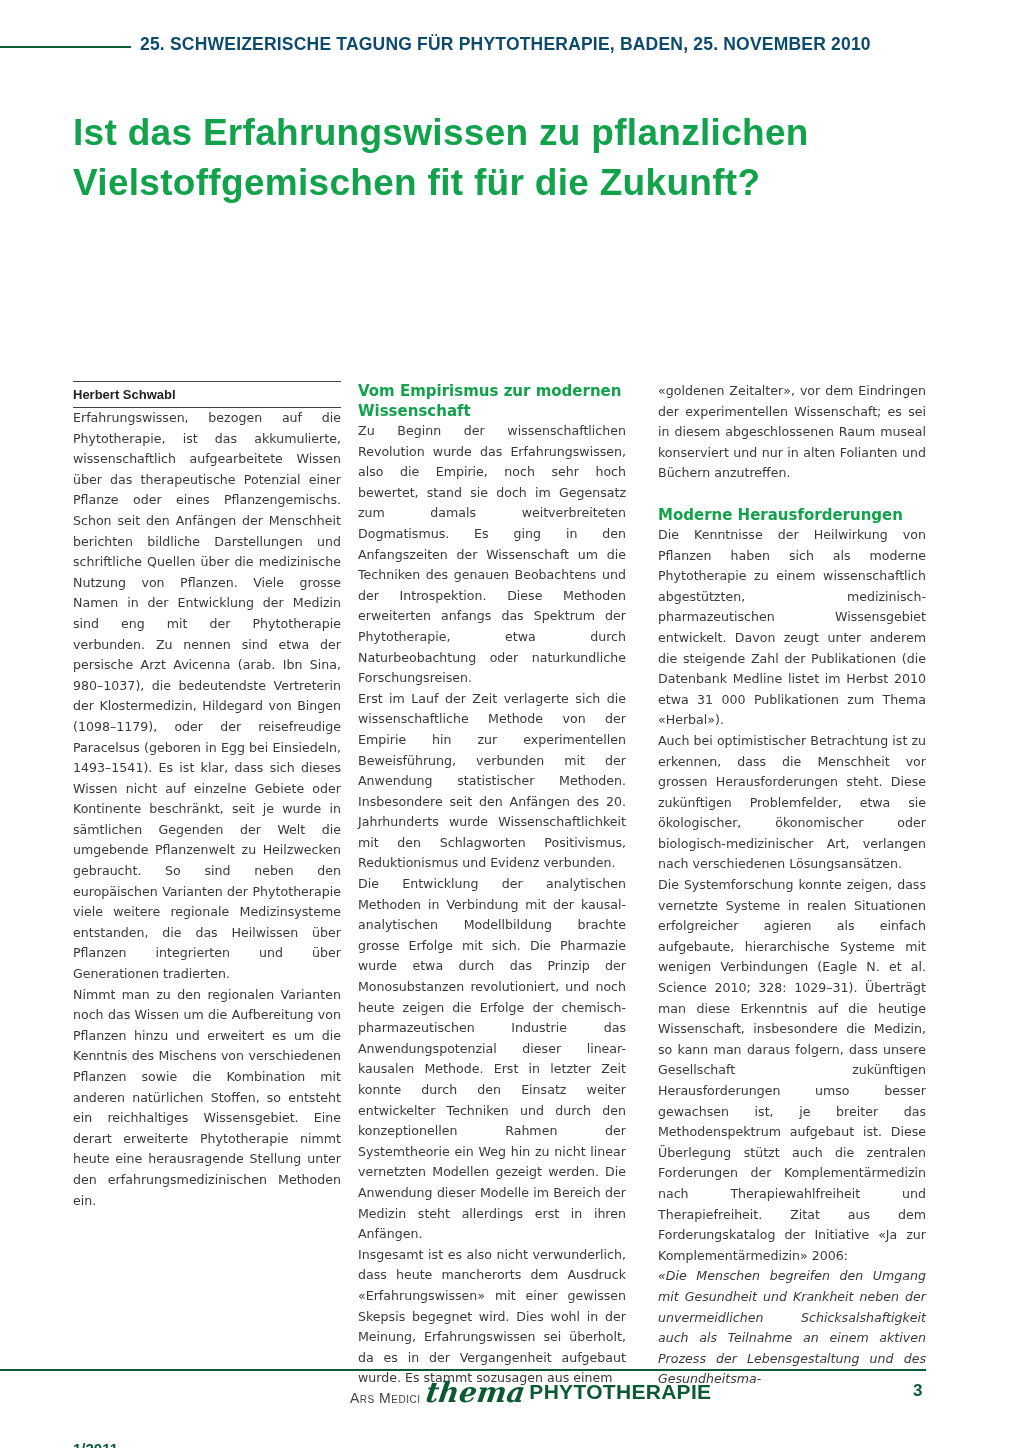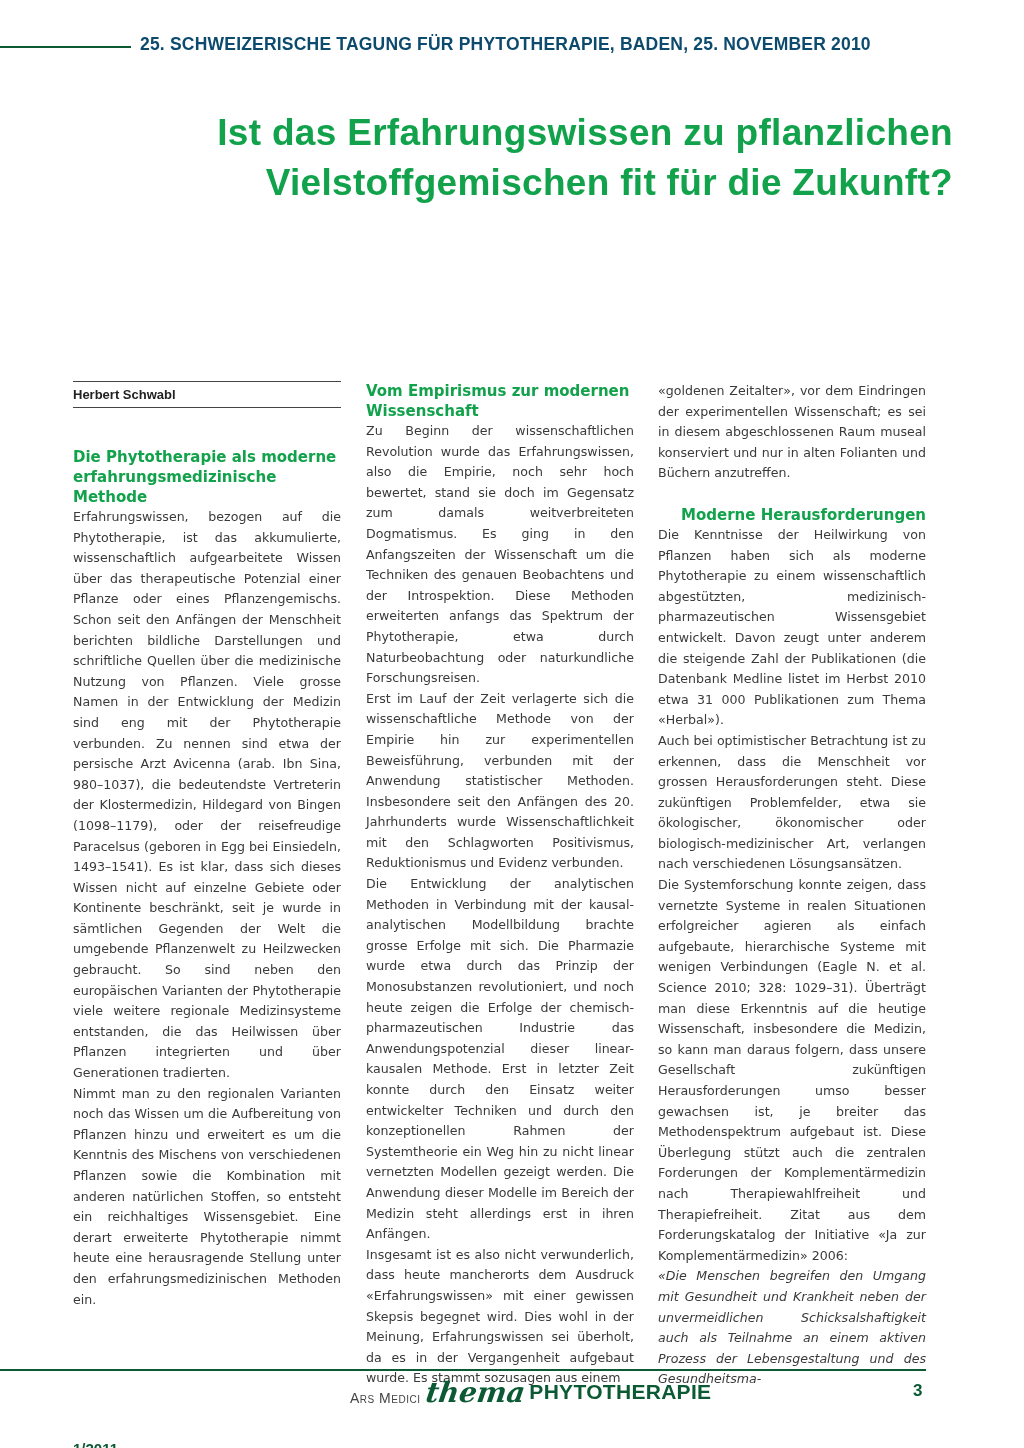--- a/index.html
+++ b/index.html
@@ -2,33 +2,33 @@
 <html><head>
 <meta charset="utf-8">
 <style>
   html, body { margin: 0; padding: 0; background: #ffffff; }
   body { width: 1024px; height: 1448px; position: relative; overflow: hidden;
          font-family: "DejaVu Sans", sans-serif; color: #3a3a3a; }
   .top-rule { position: absolute; left: 0; top: 46px; width: 131px; height: 2px; background: #0b5a33; }
   .running-head { position: absolute; left: 140px; top: 34px; font-family: "Liberation Sans", sans-serif;
         font-weight: bold; font-size: 17.5px; color: #0c4a6e; letter-spacing: 0.2px; white-space: nowrap; }
   .title { position: absolute; left: 73px; top: 108px; width: 880px; font-family: "Liberation Sans", sans-serif;
-        font-weight: bold; font-size: 37px; line-height: 50px; color: #12a24b; letter-spacing: 0.3px; text-align: right; }
+        font-weight: bold; font-size: 37px; line-height: 50px; color: #12a24b; letter-spacing: 0.3px; }
   .col { position: absolute; top: 381px; width: 268px; font-family: "DejaVu Sans", sans-serif;
          font-size: 12.6px; line-height: 20.6px; color: #3a3a3a; }
   .col p { margin: 0; text-align: justify; text-align-last: left; }
   .col1 { left: 73px; }
-  .col2 { left: 366px; }
+  .col2 { left: 358px; }
   .col3 { left: 658px; }
   .author-box { border-top: 1px solid #444; border-bottom: 1px solid #444; height: 25px; text-align: left;
         font-family: "Liberation Sans", sans-serif; font-weight: bold; font-size: 13px; color: #222; line-height: 25px; }
   .h2 { font-family: "DejaVu Sans", sans-serif; font-weight: bold; color: #12a24b; font-size: 15px;
         line-height: 20px; margin: 0; }
   .col1 .h2 { margin-top: 39px; }
-  .col3 .h2 { margin-top: 21px; text-align: right; }
+  .col3 .h2 { margin-top: 21px; }
   .quote { font-style: italic; }
   .bottom-rule { position: absolute; left: 0; top: 1369px; width: 926px; height: 2px; background: #0b5a33; }
   .issue { position: absolute; left: 73px; top: 1440px; font-family: "Liberation Sans", sans-serif;
         font-weight: bold; font-size: 15px; color: #0b5a33; }
   .page-num { position: absolute; left: 913px; top: 1381px; font-family: "Liberation Sans", sans-serif;
         font-weight: bold; font-size: 17px; color: #0b5a33; }
   .logo { position: absolute; left: 350px; top: 1372px; height: 40px; display: flex; align-items: center;
         white-space: nowrap; }
   .logo-ars { font-family: "Liberation Sans", sans-serif; font-size: 14px; color: #444; letter-spacing: 0.5px;
         font-variant: small-caps; margin-top: 12px; }
@@ -43,21 +43,20 @@
 <div class="top-rule"></div>
 <div class="running-head">25. SCHWEIZERISCHE TAGUNG FÜR PHYTOTHERAPIE, BADEN, 25. NOVEMBER 2010</div>
 
 <h1 class="title" style="margin:0;">
   <span>Ist das Erfahrungswissen zu pflanzlichen</span><br>
   <span>Vielstoffgemischen fit für die Zukunft?</span>
 </h1>
 
 <div class="col col1">
   <div class="author-box">Herbert Schwabl</div>
-  <h2 class="h2">Die Phytotherapie als moderne erfahrungsmedizinische Methode</h2>
   <p>Erfahrungswissen, bezogen auf die Phytotherapie, ist das akkumulierte, wissenschaftlich aufgearbeitete Wissen über das therapeutische Potenzial einer Pflanze oder eines Pflanzengemischs. Schon seit den Anfängen der Menschheit berichten bildliche Darstellungen und schriftliche Quellen über die medizinische Nutzung von Pflanzen. Viele grosse Namen in der Entwicklung der Medizin sind eng mit der Phytotherapie verbunden. Zu nennen sind etwa der persische Arzt Avicenna (arab. Ibn Sina, 980–1037), die bedeutendste Vertreterin der Klostermedizin, Hildegard von Bingen (1098–1179), oder der reisefreudige Paracelsus (geboren in Egg bei Einsiedeln, 1493–1541). Es ist klar, dass sich dieses Wissen nicht auf einzelne Gebiete oder Kontinente beschränkt, seit je wurde in sämtlichen Gegenden der Welt die umgebende Pflanzenwelt zu Heilzwecken gebraucht. So sind neben den europäischen Varianten der Phytotherapie viele weitere regionale Medizinsysteme entstanden, die das Heilwissen über Pflanzen integrierten und über Generationen tradierten.</p>
   <p>Nimmt man zu den regionalen Varianten noch das Wissen um die Aufbereitung von Pflanzen hinzu und erweitert es um die Kenntnis des Mischens von verschiedenen Pflanzen sowie die Kombination mit anderen natürlichen Stoffen, so entsteht ein reichhaltiges Wissensgebiet. Eine derart erweiterte Phytotherapie nimmt heute eine herausragende Stellung unter den erfahrungsmedizinischen Methoden ein.</p>
 </div>
 
 <div class="col col2">
   <h2 class="h2">Vom Empirismus zur modernen Wissenschaft</h2>
   <p>Zu Beginn der wissenschaftlichen Revolution wurde das Erfahrungswissen, also die Empirie, noch sehr hoch bewertet, stand sie doch im Gegensatz zum damals weitverbreiteten Dogmatismus. Es ging in den Anfangszeiten der Wissenschaft um die Techniken des genauen Beobachtens und der Introspektion. Diese Methoden erweiterten anfangs das Spektrum der Phytotherapie, etwa durch Naturbeobachtung oder naturkundliche Forschungsreisen.</p>
   <p>Erst im Lauf der Zeit verlagerte sich die wissenschaftliche Methode von der Empirie hin zur experimentellen Beweisführung, verbunden mit der Anwendung statistischer Methoden. Insbesondere seit den Anfängen des 20. Jahrhunderts wurde Wissenschaftlichkeit mit den Schlagworten Positivismus, Reduktionismus und Evidenz verbunden.</p>
   <p>Die Entwicklung der analytischen Methoden in Verbindung mit der kausal-analytischen Modellbildung brachte grosse Erfolge mit sich. Die Pharmazie wurde etwa durch das Prinzip der Monosubstanzen revolutioniert, und noch heute zeigen die Erfolge der chemisch-pharmazeutischen Industrie das Anwendungspotenzial dieser linear-kausalen Methode. Erst in letzter Zeit konnte durch den Einsatz weiter entwickelter Techniken und durch den konzeptionellen Rahmen der Systemtheorie ein Weg hin zu nicht linear vernetzten Modellen gezeigt werden. Die Anwendung dieser Modelle im Bereich der Medizin steht allerdings erst in ihren Anfängen.</p>
   <p>Insgesamt ist es also nicht verwunderlich, dass heute mancherorts dem Ausdruck «Erfahrungswissen» mit einer gewissen Skepsis begegnet wird. Dies wohl in der Meinung, Erfahrungswissen sei überholt, da es in der Vergangenheit aufgebaut wurde. Es stammt sozusagen aus einem</p>

